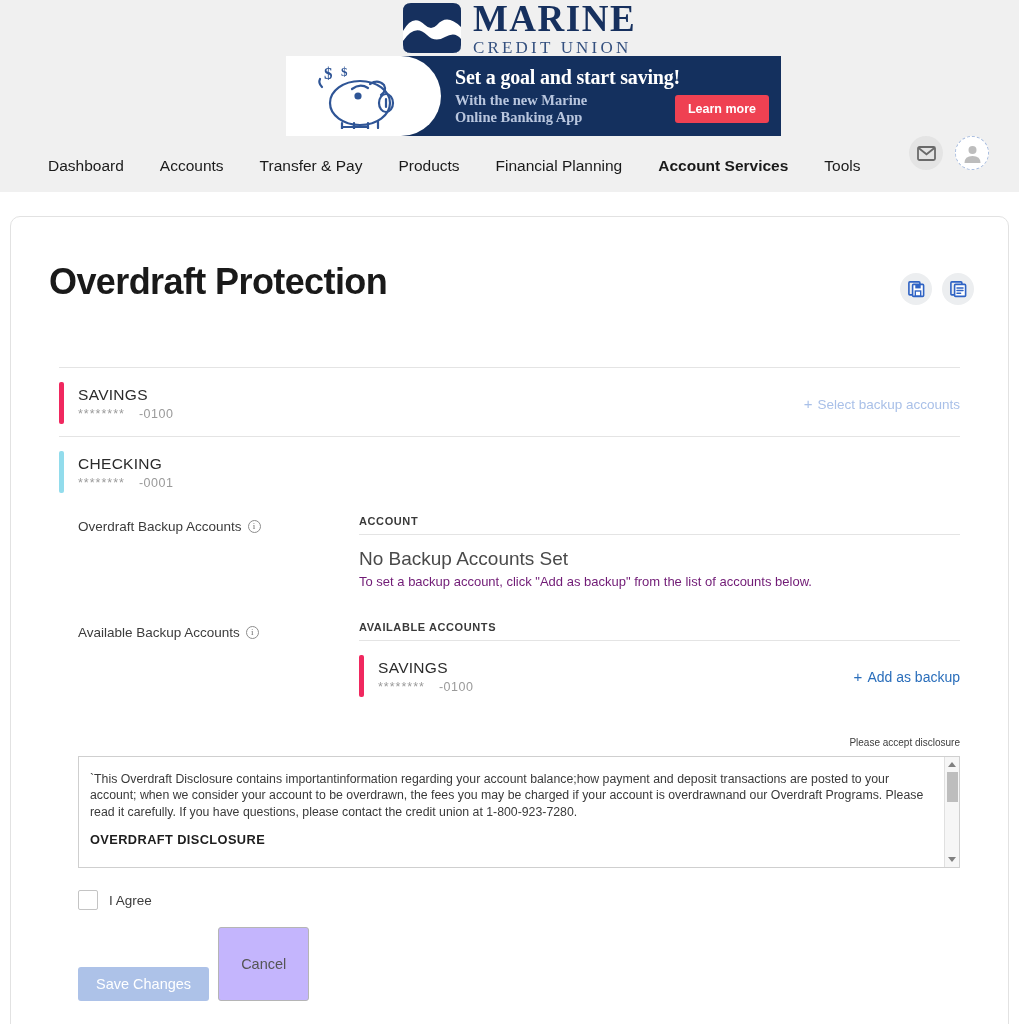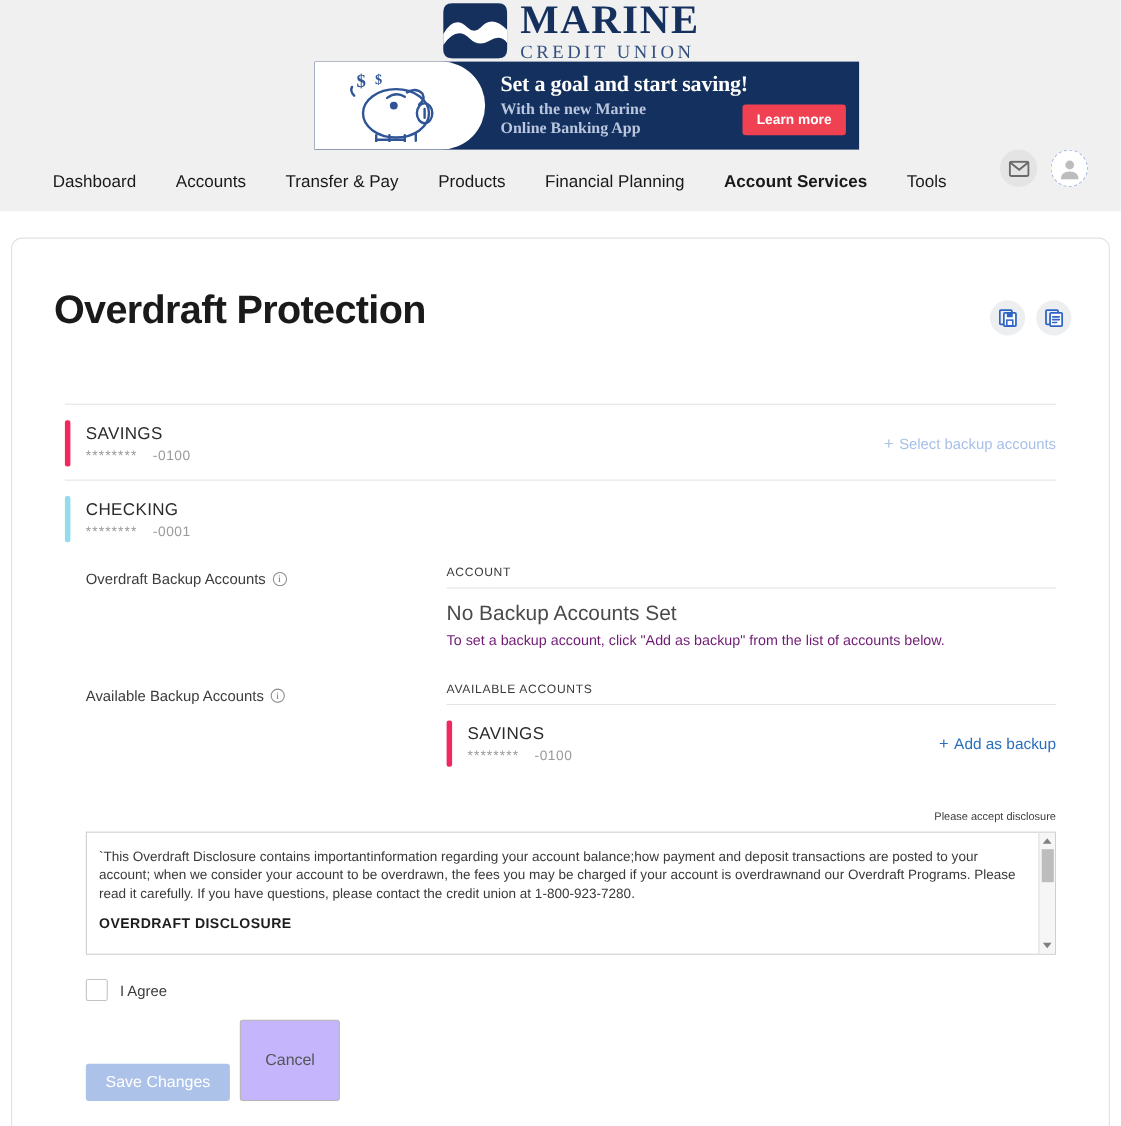--- a/index.html
+++ b/index.html
@@ -223,21 +223,21 @@
   .link-blue {
     margin-left: auto;
     font-size: 14px;
     color: #2a6ebb;
     cursor: pointer;
     white-space: nowrap;
   }
   .plus { margin-right: 5px; font-size: 15px; }
 
   
-  .form-row { display: flex; padding-top: 10px; gap: 47px; }
+  .form-row { display: flex; padding-top: 10px; }
   .form-label-col {
     width: 300px;
     flex: none;
     padding-left: 19px;
     padding-top: 4px;
   }
   .field-label {
     font-size: 13.5px;
     color: #3c3c3c;
     display: flex;
@@ -253,21 +253,21 @@
     line-height: 11px;
     text-align: center;
     font-family: "Liberation Serif", serif;
     cursor: pointer;
     flex: none;
   }
   .form-content-col { flex: 1; }
 
   .sec-head {
     font-size: 11px;
-    font-weight: 400;
+    font-weight: 700;
     color: #3a3a3a;
     letter-spacing: 0.6px;
     padding-bottom: 7px;
   }
   .no-backup-title {
     font-size: 19px;
     color: #4a4a4a;
     padding-top: 13px;
   }
   .no-backup-sub {

